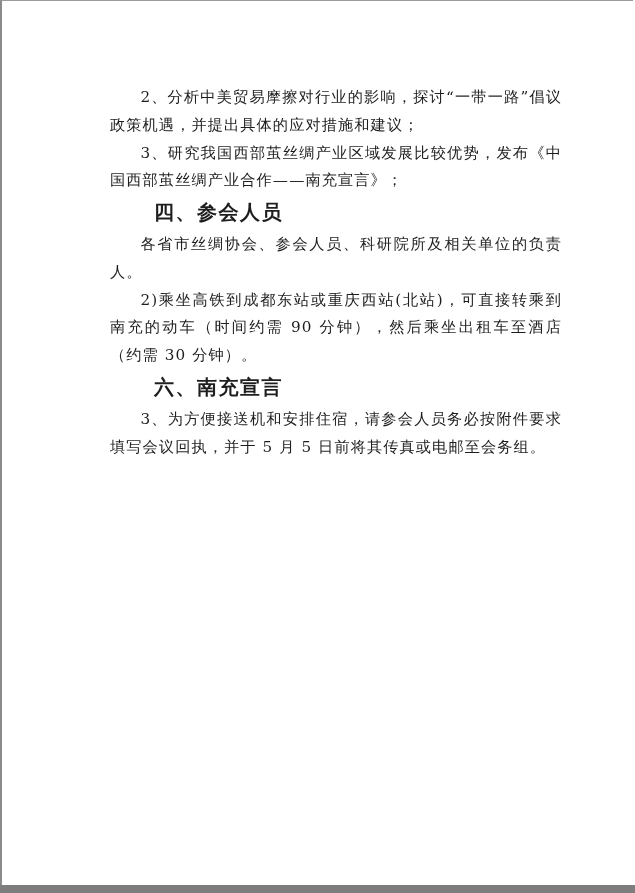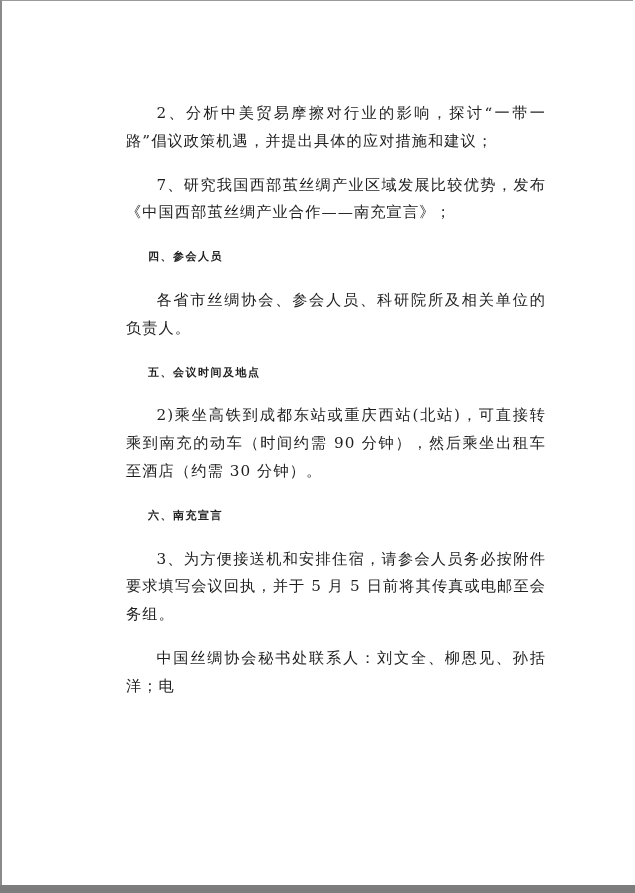--- a/index.html
+++ b/index.html
@@ -37,42 +37,40 @@
       left: 108px;
       top: 83px;
       width: 452px;
       font-family: "DejaVu Serif", "Liberation Serif", serif;
       font-size: 15.2px;
       color: #1e1e1e;
       line-height: 27.8px;
       letter-spacing: 1.1px;
     }
     .p {
-      margin: 16px;
+      margin: 0;
       text-indent: 2em;
       text-align: justify;
     }
     .h {
-      margin: 16px;
+      margin: 4px;
       text-indent: 2em;
       font-family: "DejaVu Sans", "Liberation Sans", sans-serif;
       font-weight: bold;
-      font-size: 11px;
+      font-size: 20px;
       letter-spacing: 1.5px;
     }
   </style>
 </head>
 <body>
 
 <div class="page">
   <div class="content">
     <p class="p">2、分析中美贸易摩擦对行业的影响，探讨“一带一路”倡议政策机遇，并提出具体的应对措施和建议；</p>
-    <p class="p">7、研究我国西部茧丝绸产业区域发展比较优势，发布《中国西部茧丝绸产业合作——南充宣言》；</p>
+    <p class="p">3、研究我国西部茧丝绸产业区域发展比较优势，发布《中国西部茧丝绸产业合作——南充宣言》；</p>
     <p class="h">四、参会人员</p>
     <p class="p">各省市丝绸协会、参会人员、科研院所及相关单位的负责人。</p>
-    <p class="h">五、会议时间及地点</p>
     <p class="p">2)乘坐高铁到成都东站或重庆西站(北站)，可直接转乘到南充的动车（时间约需 90 分钟），然后乘坐出租车至酒店（约需 30 分钟）。</p>
     <p class="h">六、南充宣言</p>
     <p class="p">3、为方便接送机和安排住宿，请参会人员务必按附件要求填写会议回执，并于 5 月 5 日前将其传真或电邮至会务组。</p>
-    <p class="p">中国丝绸协会秘书处联系人：刘文全、柳恩见、孙括洋；电</p>
   </div>
 </div>
 <div class="bottom-bar"></div>
 
 </body></html>

